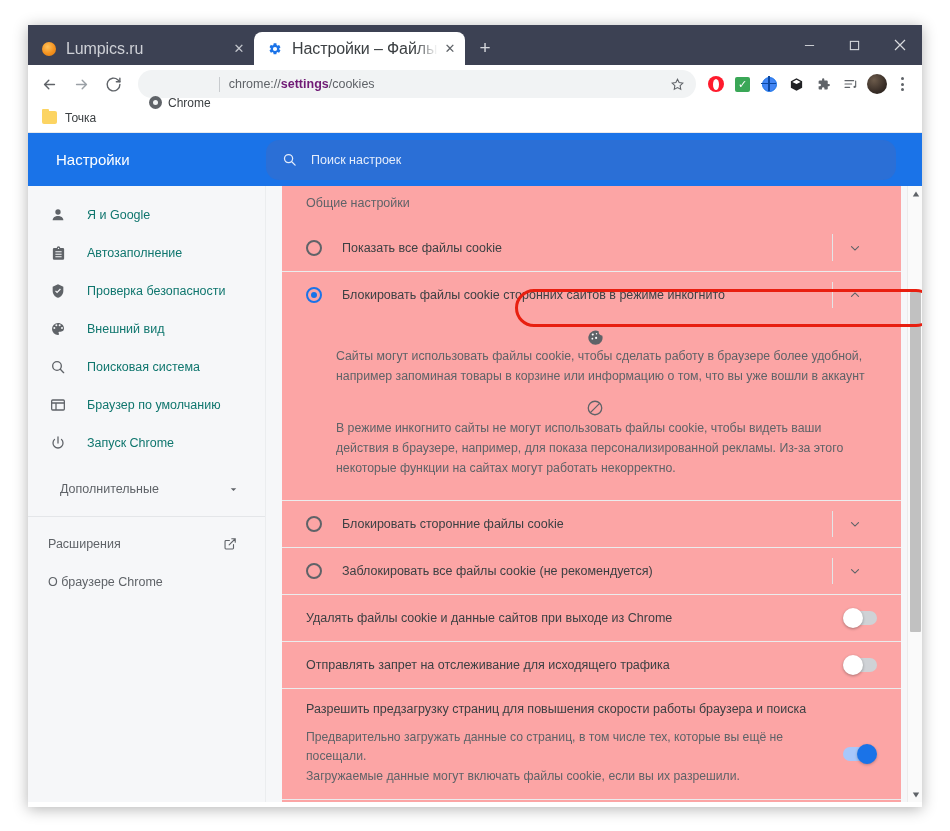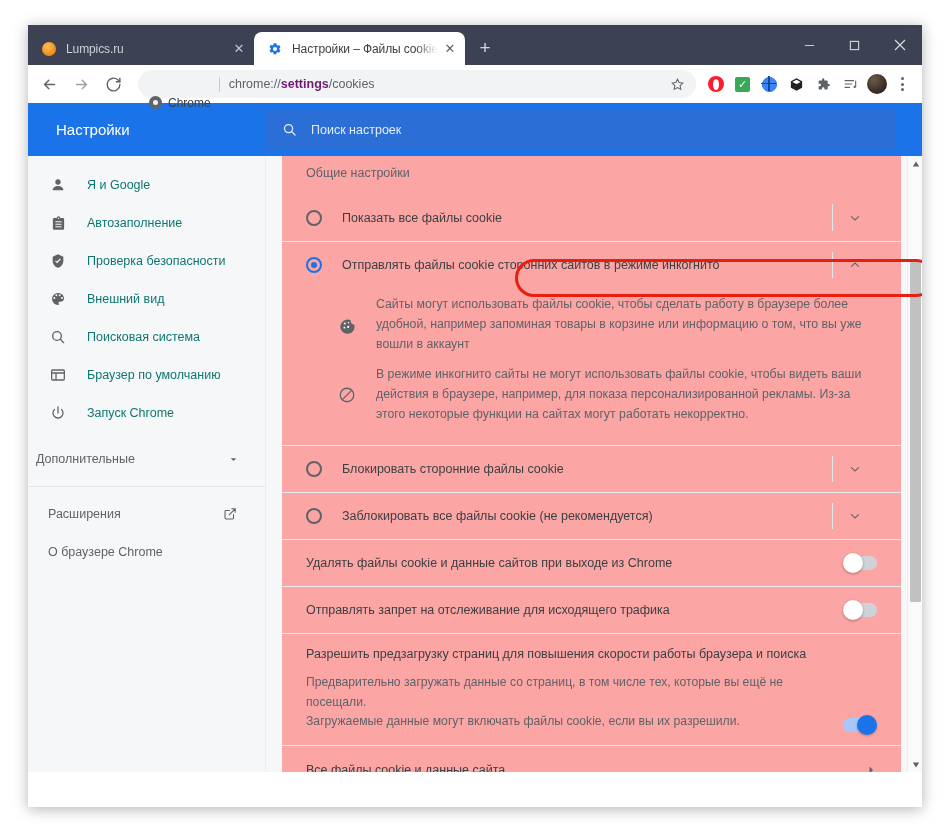--- a/index.html
+++ b/index.html
@@ -52,21 +52,21 @@
     display: flex; align-items: center; justify-content: center;
   }
   .favicon-orange {
     width: 14px; height: 14px; border-radius: 50%;
     background: radial-gradient(circle at 40% 35%, #ffc35c 0%, #f5921e 55%, #e07b10 100%);
   }
   .tab-title {
     flex: 1 1 auto;
     white-space: nowrap;
     overflow: hidden;
-    font-size: 12px;
+    font-size: 16px;
     letter-spacing: -0.1px;
   }
   .tab.active .tab-title {
     -webkit-mask-image: linear-gradient(to right, #000 84%, transparent 99%);
     mask-image: linear-gradient(to right, #000 84%, transparent 99%);
   }
   .tab-close {
     width: 22px; height: 22px;
     flex: 0 0 22px;
     display: flex; align-items: center; justify-content: center;
@@ -250,21 +250,21 @@
     width: 238px;
     flex: 0 0 238px;
     padding-left: 28px;
     color: #ffffff;
     font-size: 15px;
   }
   .search-box {
     flex: 1 1 auto;
     height: 40px;
     background: #2b6fd6;
-    border-radius: 2px;
+    border-radius: 13px;
     display: flex;
     align-items: center;
     padding-left: 14px;
     margin-right: 26px;
   }
   .search-icon {
     width: 18px; height: 18px;
     margin-right: 13px;
     display: flex; align-items: center; justify-content: center;
   }
@@ -299,21 +299,21 @@
     margin-right: 19px;
     display: flex; align-items: center; justify-content: center;
     color: #5f6368;
   }
   .nav-item.active { color: #1a73e8; font-weight: 500; }
   .nav-item.active .nav-icon { color: #1a73e8; }
   .nav-label { line-height: 1.35; }
   .nav-advanced {
     display: flex; align-items: center;
     height: 42px;
-    padding-left: 8px; padding-right: 26px;
+    padding-left: 32px; padding-right: 26px;
     color: #5f6368; font-size: 12.5px;
     margin-top: 6px;
   }
   .nav-advanced .cap { flex: 1 1 auto; }
   .sidebar-sep {
     height: 1px; background: #e4e6e9;
     margin: 6px 0 8px 0;
   }
   .nav-bottom {
     display: flex; align-items: center;
@@ -381,20 +381,21 @@
   }
 
   
   .desc-block {
     padding: 2px 30px 16px 54px;
   }
   .desc-item {
     display: flex;
     align-items: center;
     padding: 5px 0;
+    flex-direction: column;
   }
   .desc-icon {
     width: 22px; flex: 0 0 22px;
     margin-right: 18px;
     display: flex; align-items: center; justify-content: center;
     color: #5f6368;
   }
   .desc-text {
     font-size: 12.3px;
     color: #5f6368;
@@ -414,21 +415,21 @@
     left: 0; top: -3px;
     width: 20px; height: 20px;
     border-radius: 50%;
     background: #ffffff;
     box-shadow: 0 1px 3px rgba(0,0,0,0.32);
   }
   .toggle.on { background: #a8c7fa; }
   .toggle.on .knob { left: 14px; background: #1a73e8; box-shadow: 0 1px 3px rgba(0,0,0,0.25); }
 
   .row.multiline {
-    align-items: flex-end;
+    align-items: center;
     padding-top: 13px;
     padding-bottom: 13px;
     min-height: 0;
   }
   .row.multiline .col { flex: 1 1 auto; }
   .row-sub {
     font-size: 12.2px;
     color: #5f6368;
     line-height: 1.6;
     margin-top: 12px;
@@ -580,20 +581,26 @@
     </div>
 
     <div class="avatar"></div>
     <div class="kebab">
         <i></i>
         <i></i>
         <i></i>
       </div>
   </div>
 
+  <div class="bookmarks">
+    <div class="bm">
+      <span class="bm-folder"></span>
+      <span class="bm-label">Точка</span>
+    </div>
+  </div>
 
   <div class="settings-header">
     <div class="settings-title">Настройки</div>
     <div class="search-box">
       <span class="search-icon">
         <svg width="15" height="15" viewBox="0 0 24 24" fill="none" stroke="#e4ecfb" stroke-width="2">
             <circle cx="10.5" cy="10.5" r="6.5"></circle>
             <path d="M16 16l5 5" stroke-linecap="round"></path>
           </svg>
       </span>
@@ -712,21 +719,21 @@
           <span class="row-divider"></span>
           <span class="chev">
             <svg width="14" height="14" viewBox="0 0 24 24" fill="none" stroke="#5f6368" stroke-width="2" stroke-linecap="round">
                 <path d="M6 9.5l6 6 6-6"></path>
               </svg>
           </span>
         </div>
 
         <div class="row">
           <span class="radio checked"></span>
-          <span class="row-label">Отправлять файлы cookie сторонних сайтов в режиме инкогнито</span>
+          <span class="row-label">Блокировать файлы cookie сторонних сайтов в режиме инкогнито</span>
           <span class="row-divider"></span>
           <span class="chev">
             <svg width="14" height="14" viewBox="0 0 24 24" fill="none" stroke="#5f6368" stroke-width="2" stroke-linecap="round">
                 <path d="M6 14.5l6-6 6 6"></path>
               </svg>
           </span>
         </div>
 
         <div class="desc-block">
           <div class="desc-item">

